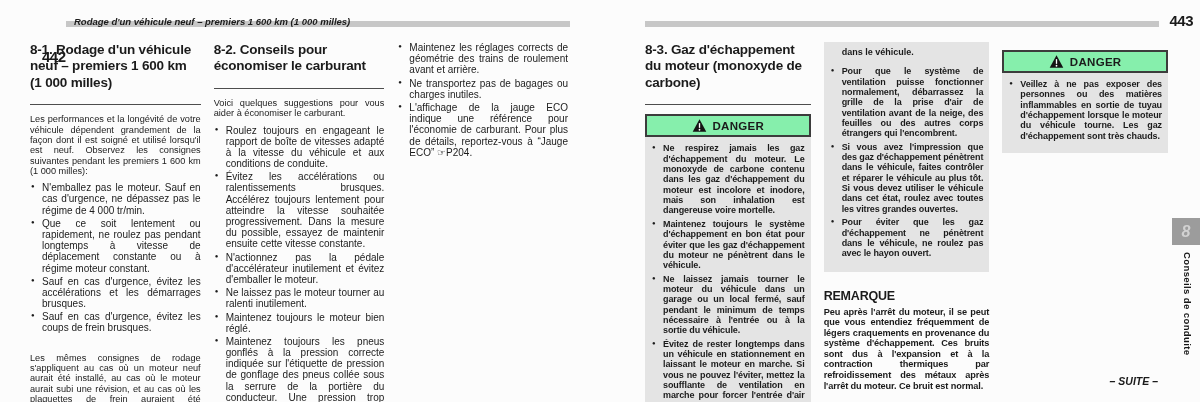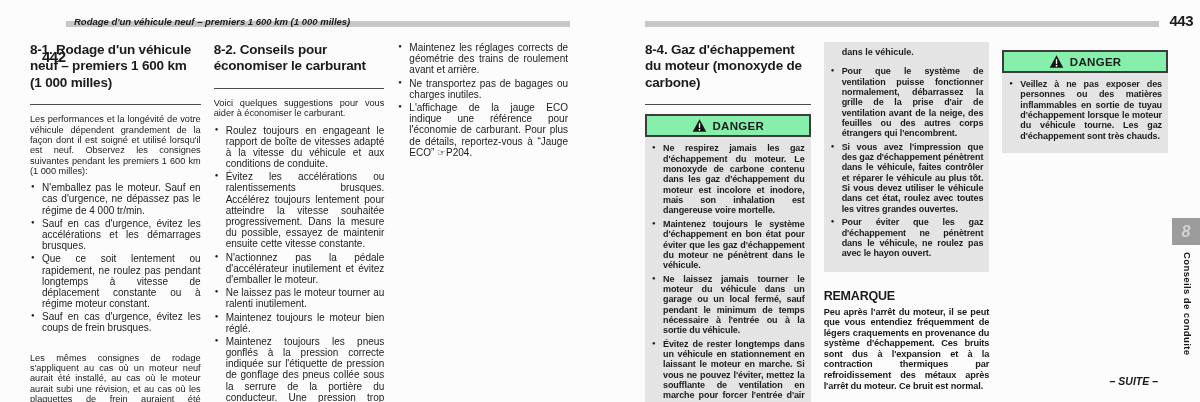--- a/index.html
+++ b/index.html
@@ -88,22 +88,22 @@
   <span class="hband"></span>
   <span class="pnum">443</span>
 </div>
 
 <main class="page page-left">
 
   <section class="col">
     <h2 class="title">8-1. Rodage d'un véhicule neuf – premiers 1 600 km (1 000 milles)</h2>
     <p class="body">Les performances et la longévité de votre véhicule dépendent grandement de la façon dont il est soigné et utilisé lorsqu'il est neuf. Observez les consignes suivantes pendant les premiers 1 600 km (1 000 milles):</p>
     <div class="bullet"><span>N'emballez pas le moteur. Sauf en cas d'urgence, ne dépassez pas le régime de 4 000 tr/min.</span></div>
+    <div class="bullet"><span>Que ce soit lentement ou rapidement, ne roulez pas pendant longtemps à vitesse de déplacement constante ou à régime moteur constant.</span></div>
     <div class="bullet"><span>Sauf en cas d'urgence, évitez les accélérations et les démarrages brusques.</span></div>
-    <div class="bullet"><span>Que ce soit lentement ou rapidement, ne roulez pas pendant longtemps à vitesse de déplacement constante ou à régime moteur constant.</span></div>
     <div class="bullet"><span>Sauf en cas d'urgence, évitez les coups de frein brusques.</span></div>
     <p class="body" style="margin-top:19px">Les mêmes consignes de rodage s'appliquent au cas où un moteur neuf aurait été installé, au cas où le moteur aurait subi une révision, et au cas où les plaquettes de frein auraient été remplacées par des neuves.</p>
   </section>
 
   <section class="col">
     <h2 class="title">8-2. Conseils pour économiser le carburant</h2>
     <p class="body">Voici quelques suggestions pour vous aider à économiser le carburant.</p>
     <div class="bullet"><span>Roulez toujours en engageant le rapport de boîte de vitesses adapté à la vitesse du véhicule et aux conditions de conduite.</span></div>
     <div class="bullet"><span>Évitez les accélérations ou ralentissements brusques. Accélérez toujours lentement pour atteindre la vitesse souhaitée progressivement. Dans la mesure du possible, essayez de maintenir ensuite cette vitesse constante.</span></div>
     <div class="bullet"><span>N'actionnez pas la pédale d'accélérateur inutilement et évitez d'emballer le moteur.</span></div>
@@ -117,21 +117,21 @@
     <div class="bullet"><span>Maintenez les réglages corrects de géométrie des trains de roulement avant et arrière.</span></div>
     <div class="bullet"><span>Ne transportez pas de bagages ou charges inutiles.</span></div>
     <div class="bullet"><span>L'affichage de la jauge ECO indique une référence pour l'économie de carburant. Pour plus de détails, reportez-vous à “Jauge ECO” ☞P204.</span></div>
   </section>
 
 </main>
 
 <main class="page page-right">
 
   <section class="col">
-    <h2 class="title">8-4. Gaz d'échappement du moteur (monoxyde de carbone)</h2>
+    <h2 class="title">8-3. Gaz d'échappement du moteur (monoxyde de carbone)</h2>
     <div class="danger">
       <div class="danger-head">
         <svg class="warn" viewBox="0 0 24 22" aria-hidden="true">
           <path d="M12 0.5 L23.5 21.5 H0.5 Z" fill="#141414"></path>
           <rect x="10.9" y="7" width="2.2" height="8" fill="#ffffff"></rect>
           <circle cx="12" cy="18.2" r="1.5" fill="#ffffff"></circle>
         </svg>
         <span>DANGER</span>
       </div>
       <div class="danger-body">

